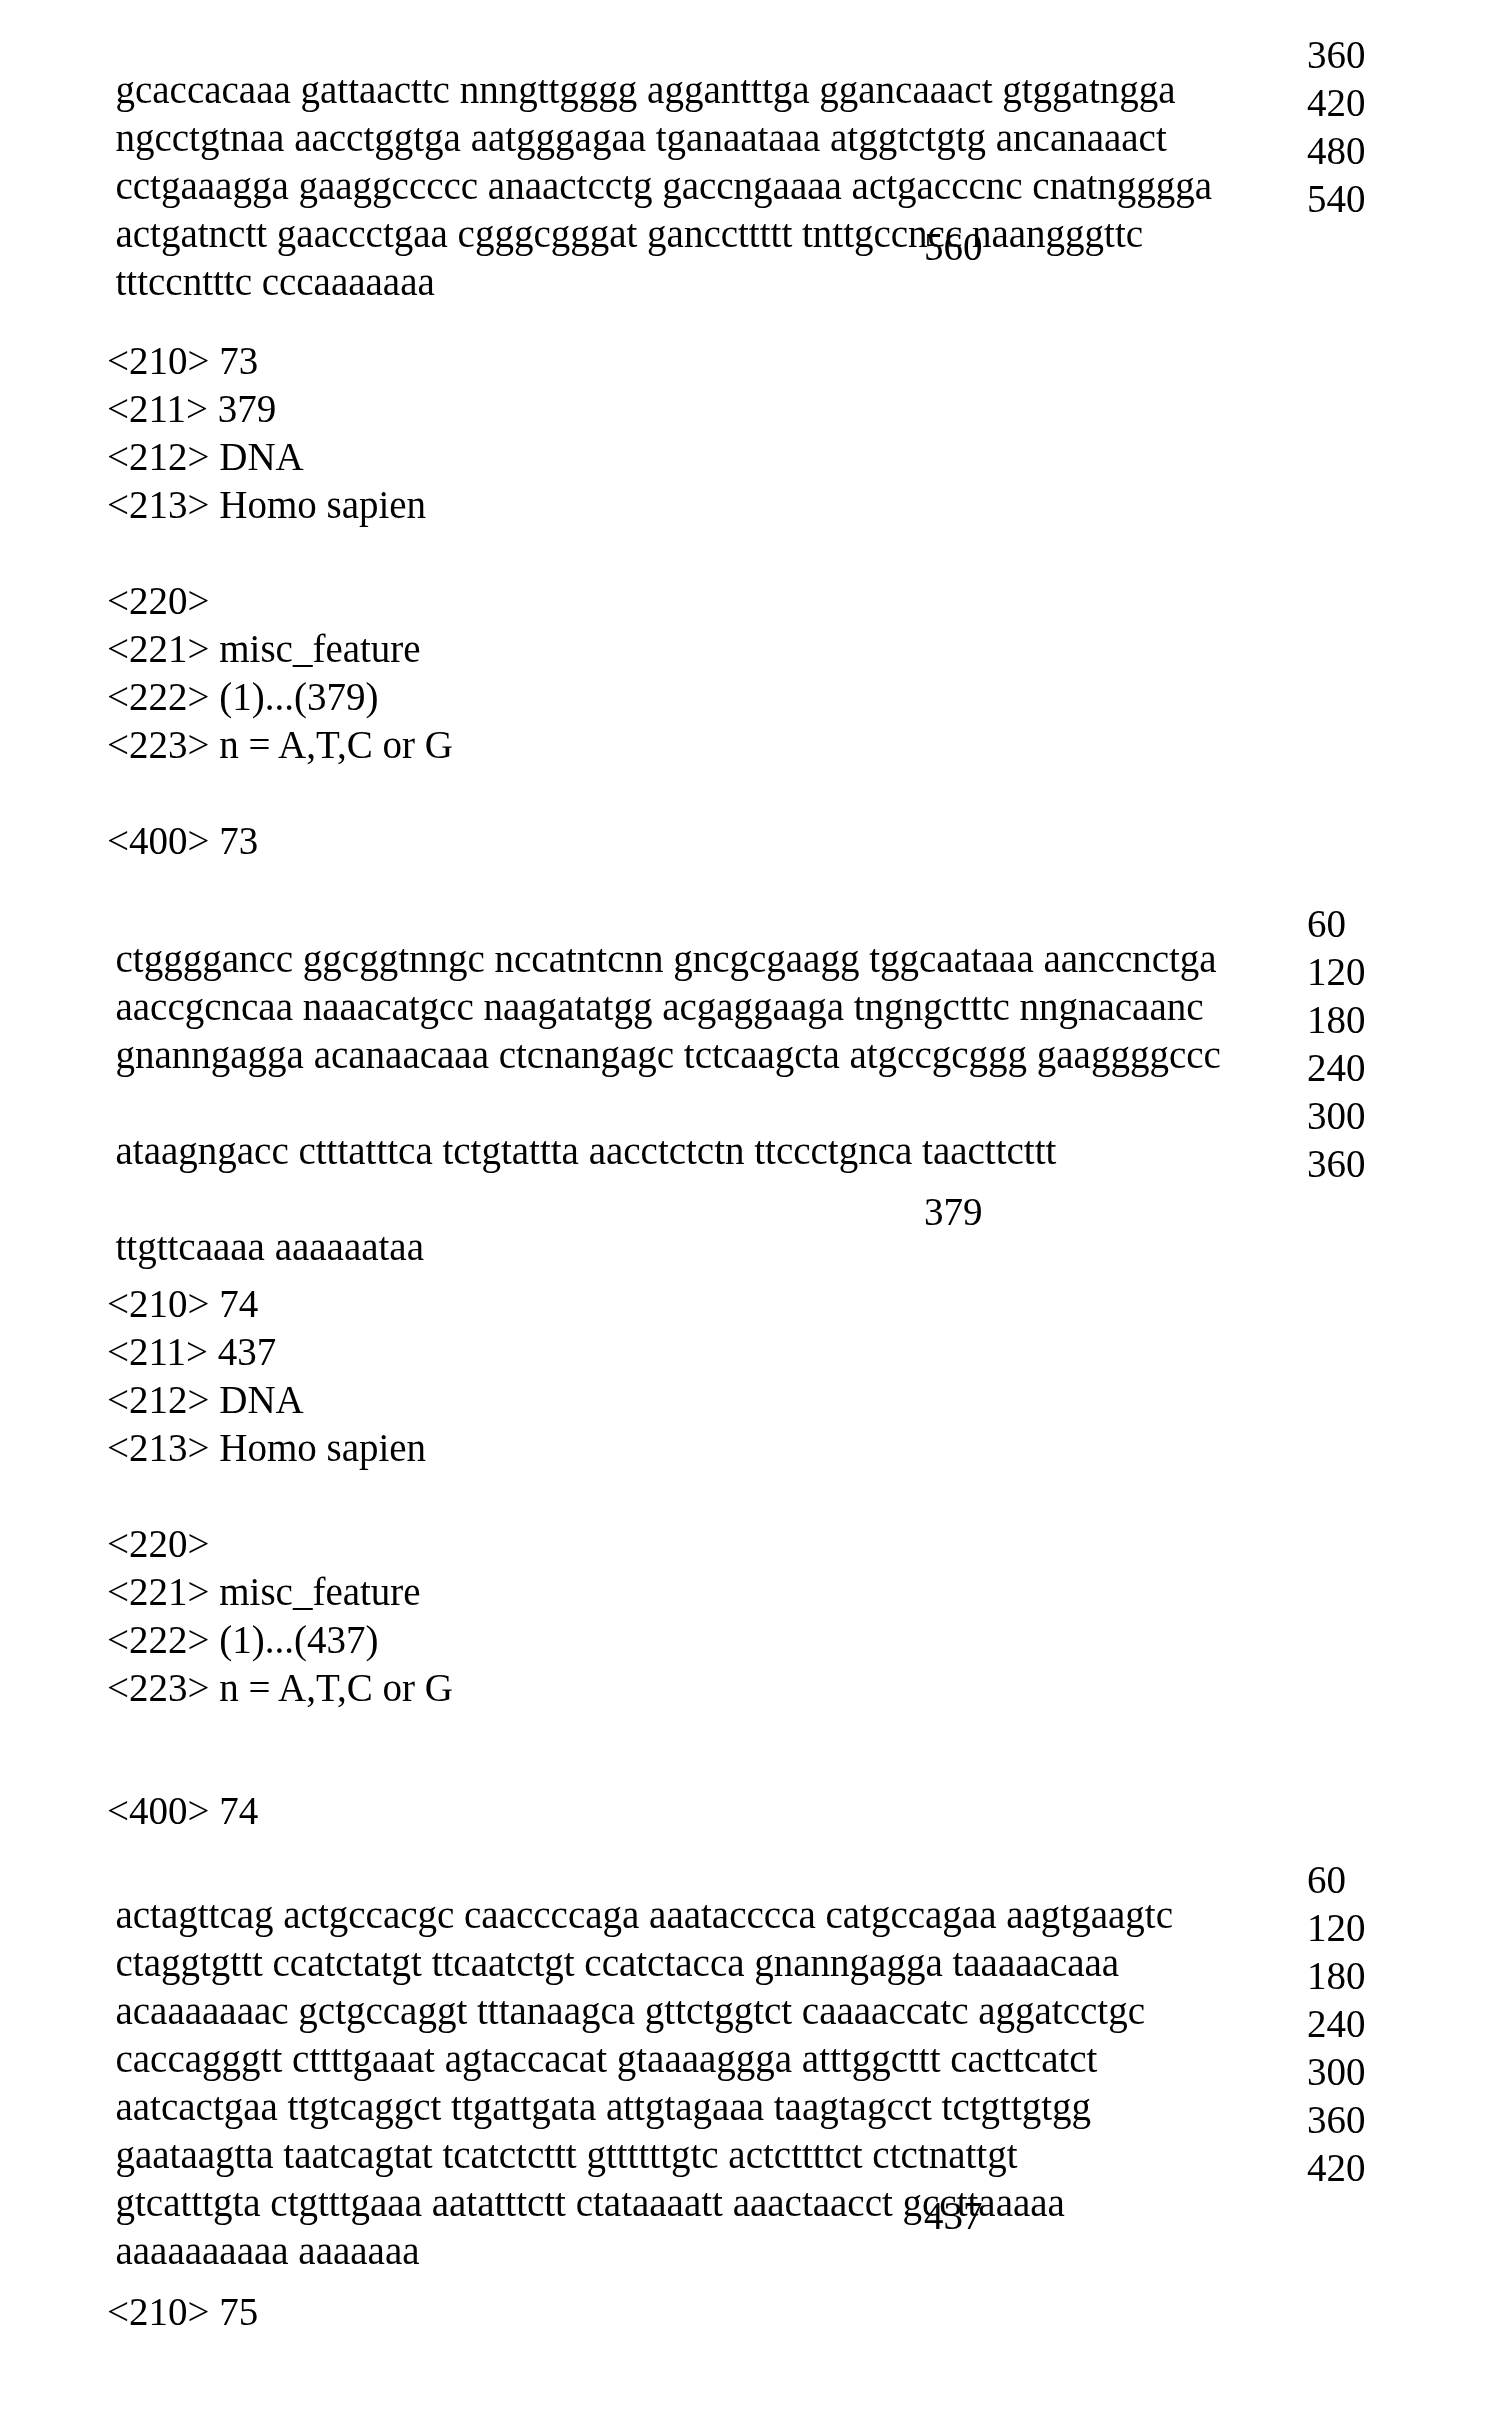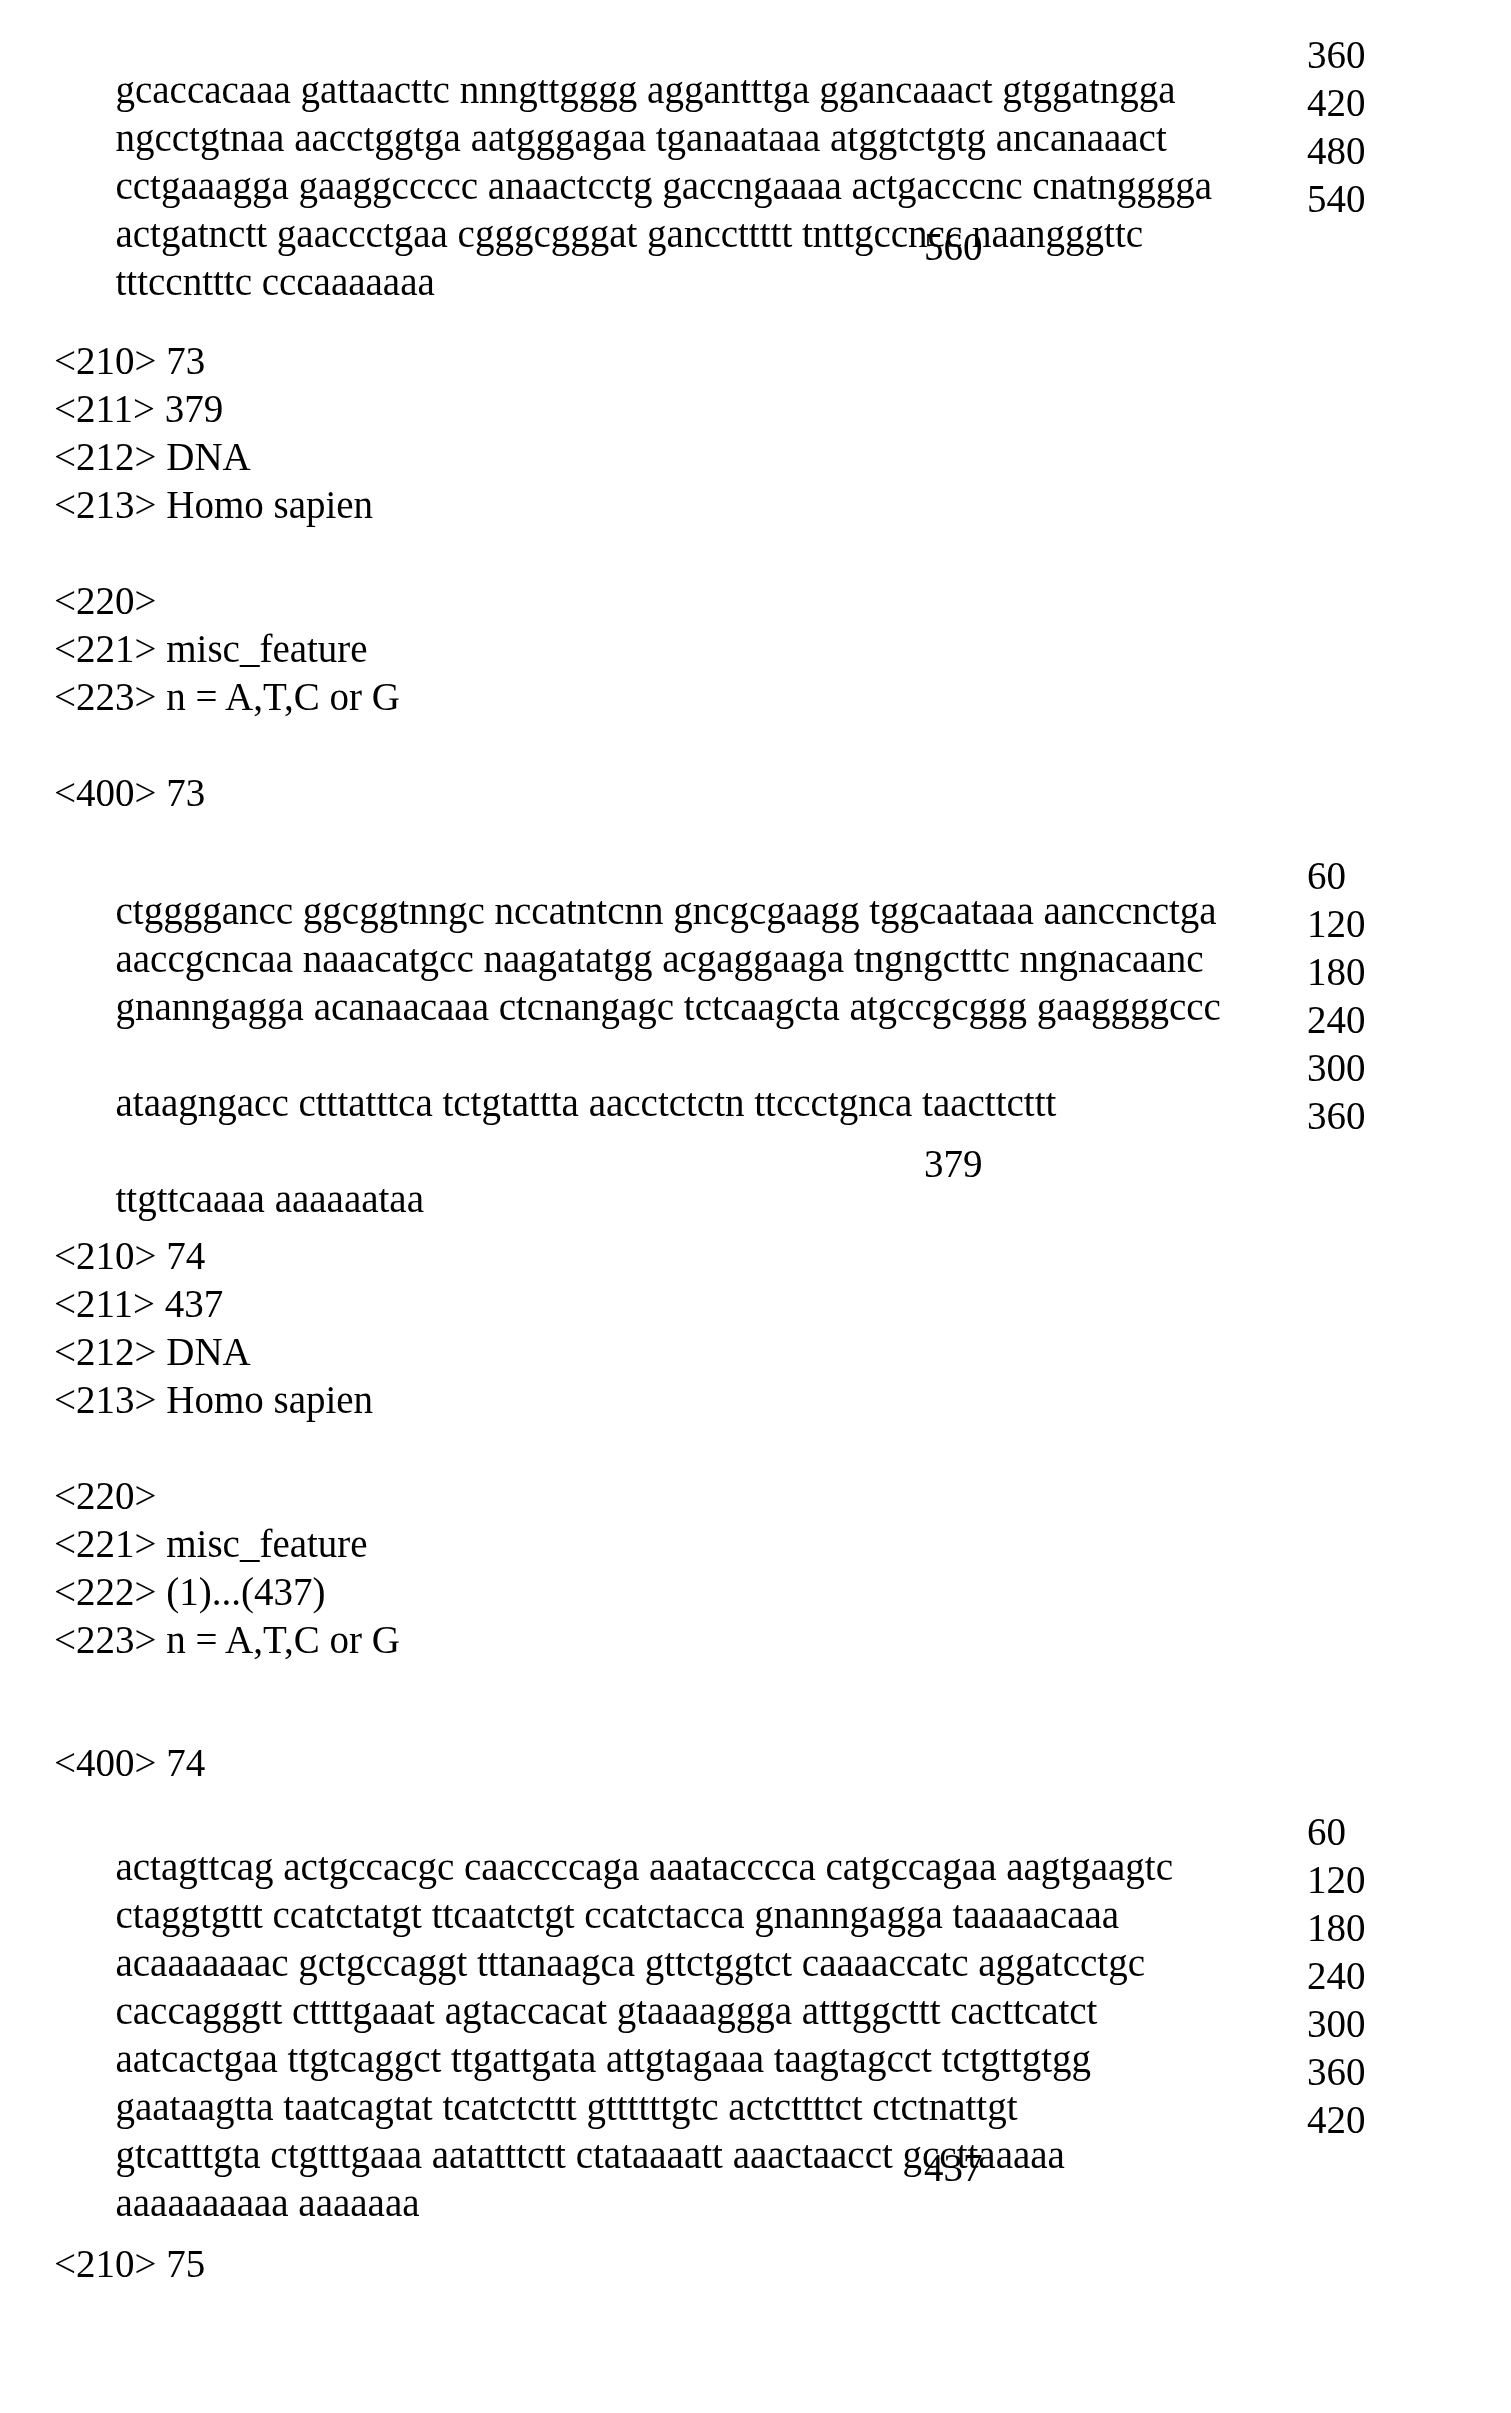--- a/index.html
+++ b/index.html
@@ -23,21 +23,21 @@
   .seq-line .num {
     position: absolute;
     left: 1307px;
     top: 0;
     margin-top: 13px;
   }
   .seq-line.short .num { left: 924px; }
   .tag-line {
     height: 48px;
     line-height: 48px;
-    padding-left: 54px;
+    padding-left: 107px;
     white-space: pre;
   }
   .gap-90 { height: 79px; }
   .gap-85 { height: 75px; }
   .gap-70 { height: 61px; }
   .gap-65 { height: 57px; }
   .gap-55 { height: 48px; }
   .gap-25 { height: 22px; }
   .gap-10 { height: 8.8px; }
 </style>
@@ -76,20 +76,21 @@
     <div class="tag-line"><span>&lt;211&gt; 379</span></div>
     <div class="tag-line"><span>&lt;212&gt; DNA</span></div>
     <div class="tag-line"><span>&lt;213&gt; Homo sapien</span></div>
   </div>
 
   <div class="gap-55"></div>
 
   <div>
     <div class="tag-line"><span>&lt;220&gt;</span></div>
     <div class="tag-line"><span>&lt;221&gt; misc_feature</span></div>
+    <div class="tag-line"><span>&lt;222&gt; (1)...(379)</span></div>
     <div class="tag-line"><span>&lt;223&gt; n = A,T,C or G</span></div>
   </div>
 
   <div class="gap-55"></div>
 
   <div class="tag-line"><span>&lt;400&gt; 73</span></div>
 
   <div class="gap-25"></div>
 
   <div>

